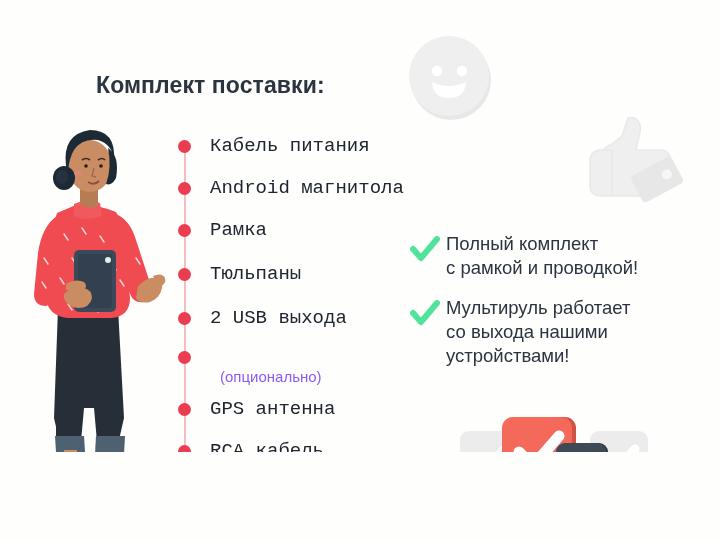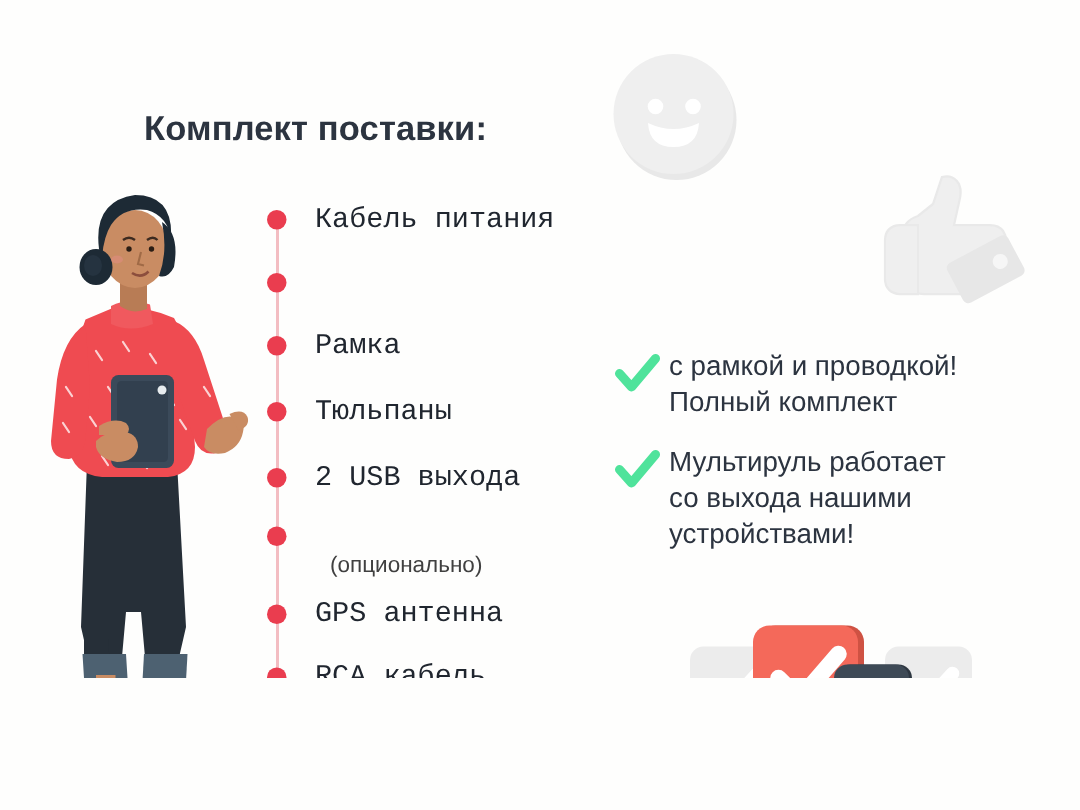--- a/index.html
+++ b/index.html
@@ -95,21 +95,21 @@
     color: #20262f;
     white-space: nowrap;
     line-height: 28px;
     font-family: Liberation Mono, monospace;
   }
   .li .sub {
     position: absolute;
     left: 42px;
     top: 24px;
     font-size: 15px;
-    color: #404040;
+    color: #8b5cf6;
     white-space: nowrap;
     line-height: 20px;
   }
 
   
   .feature {
     position: absolute;
     width: 290px;
   }
   .feature .tick {
@@ -286,20 +286,21 @@
 
   <div class="list">
     <div class="timeline-line"></div>
 
     <div class="li" style="top:0px;">
       <span class="dot"></span>
       <span class="txt">Кабель питания</span>
     </div>
     <div class="li" style="top:42px;">
       <span class="dot"></span>
+      <span class="txt">Android магнитола</span>
     </div>
     <div class="li" style="top:84px;">
       <span class="dot"></span>
       <span class="txt">Рамка</span>
     </div>
     <div class="li" style="top:128px;">
       <span class="dot"></span>
       <span class="txt">Тюльпаны</span>
     </div>
     <div class="li" style="top:172px;">
@@ -320,22 +321,22 @@
     </div>
   </div>
 
   <div class="feature" style="left:410px; top:234px;">
     <span class="tick">
       <svg viewBox="0 0 30 28" width="30" height="28" aria-hidden="true">
         <path d="M3 13 l8 9 l16 -19" stroke="#4fe39b" stroke-width="6" fill="none" stroke-linecap="round" stroke-linejoin="round"></path>
       </svg>
     </span>
     <span class="ftxt">
+      <span>Полный комплект</span>
       <span>с рамкой и проводкой!</span>
-      <span>Полный комплект</span>
     </span>
   </div>
 
   <div class="feature" style="left:410px; top:298px;">
     <span class="tick">
       <svg viewBox="0 0 30 28" width="30" height="28" aria-hidden="true">
         <path d="M3 13 l8 9 l16 -19" stroke="#4fe39b" stroke-width="6" fill="none" stroke-linecap="round" stroke-linejoin="round"></path>
       </svg>
     </span>
     <span class="ftxt">

